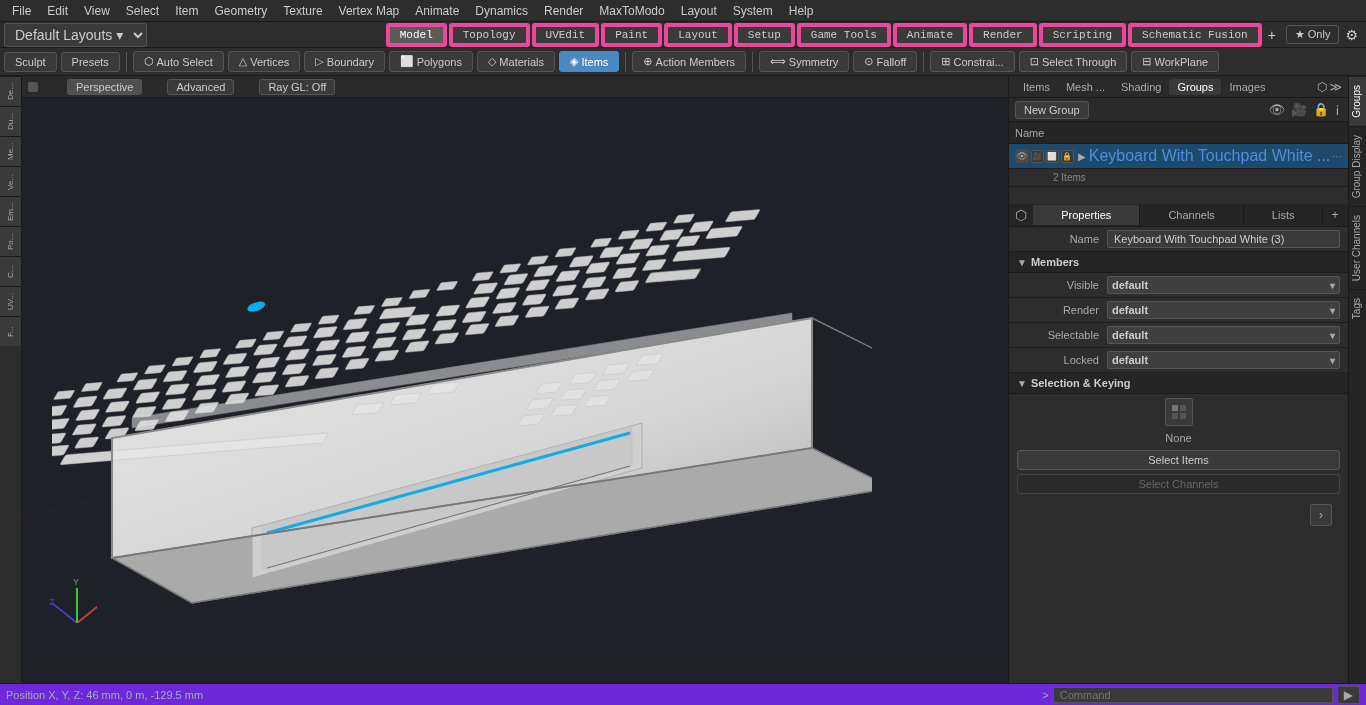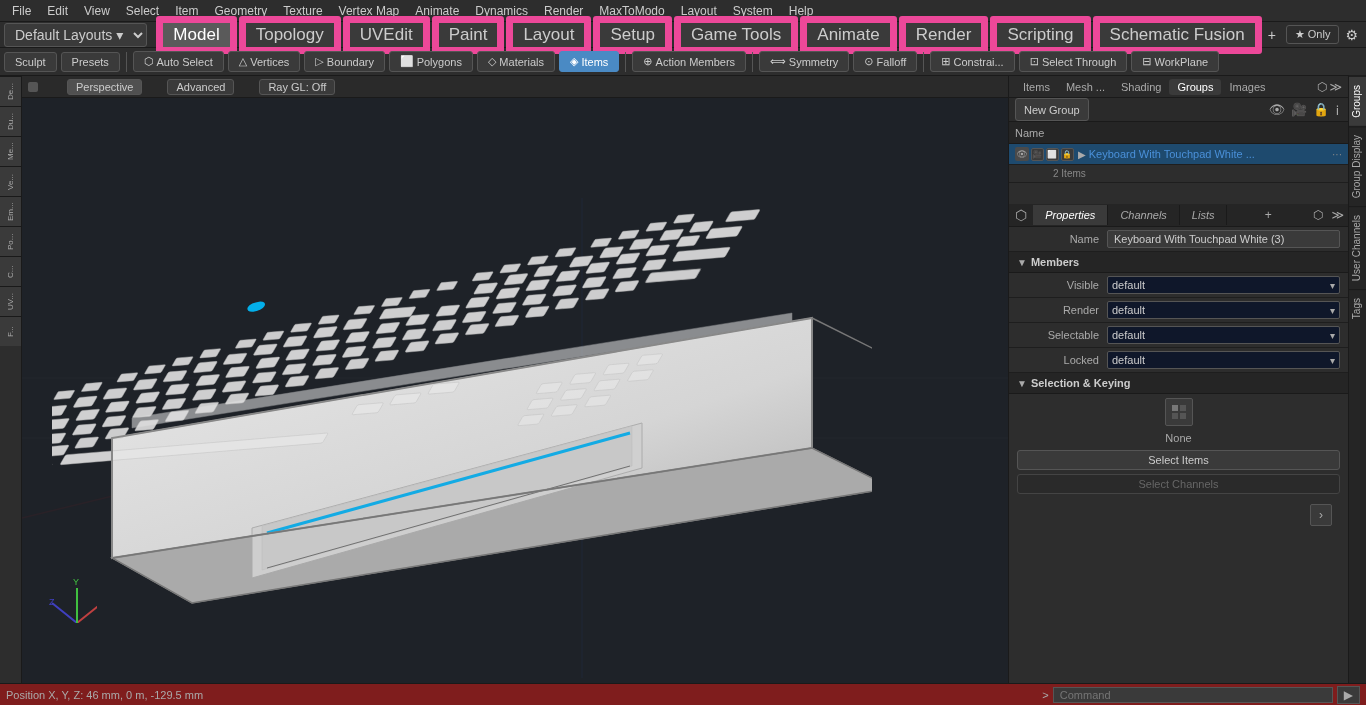--- a/index.html
+++ b/index.html
@@ -6,21 +6,21 @@
     body { background: #3a3a3a; color: #ccc; font-family: Arial, sans-serif; font-size: 12px; width: 1366px; height: 705px; overflow: hidden; }
 
     
     #menu-bar { display: flex; align-items: center; background: #2d2d2d; height: 22px; padding: 0 4px; border-bottom: 1px solid #1a1a1a; }
     .menu-item { padding: 2px 8px; color: #ccc; cursor: pointer; font-size: 12px; }
 
     
     #toolbar1 { display: flex; align-items: center; background: #2d2d2d; height: 26px; padding: 0 4px; border-bottom: 1px solid #1a1a1a; gap: 2px; }
     .layout-select { background: #3a3a3a; color: #ccc; border: 1px solid #555; padding: 2px 6px; font-size: 14px; border-radius: 3px; }
     .tab-group { display: flex; gap: 2px; margin-left: auto; }
-    .tab-btn { background: #3a3a3a; color: #ccc; border: 7px solid #ec4899; padding: 2px 10px; font-size: 17px; border-radius: 3px; cursor: pointer; }
+    .tab-btn { background: #3a3a3a; color: #ccc; border: 4px solid #ec4899; padding: 2px 10px; font-size: 11px; border-radius: 3px; cursor: pointer; font-family: Liberation Mono, monospace; }
     .tab-btn.active { background: #5a5a5a; color: #fff; }
     .icon-btn { background: transparent; border: none; color: #ccc; cursor: pointer; padding: 2px 4px; font-size: 14px; }
     .star-only { background: #2d2d2d; color: #ccc; border: 1px solid #555; padding: 2px 8px; font-size: 11px; border-radius: 3px; margin-left: 4px; }
 
     
     #toolbar2 { display: flex; align-items: center; background: #2d2d2d; height: 28px; padding: 0 4px; border-bottom: 1px solid #1a1a1a; gap: 4px; }
     .tool-btn { background: #3a3a3a; color: #ccc; border: 1px solid #555; padding: 3px 10px; font-size: 11px; border-radius: 3px; cursor: pointer; display: flex; align-items: center; gap: 3px; }
     .tool-btn.active { background: #4a8ac4; color: #fff; border-color: #4a8ac4; }
     .separator { width: 1px; background: #555; height: 20px; margin: 0 2px; }
 
@@ -40,51 +40,51 @@
     
     #viewport-canvas { width: 100%; height: calc(100% - 22px); position: relative; background: #1e2228; }
 
     
     #viewport-status { position: absolute; bottom: 0; right: 0; text-align: right; padding: 4px 10px; font-size: 11px; color: #aaa; line-height: 1.5; }
 
     
     #right-panel { width: 340px; background: #2d2d2d; border-left: 1px solid #1a1a1a; display: flex; flex-direction: column; }
 
     
-    #groups-toolbar { display: flex; background: #2a2a2a; height: 24px; padding: 0 6px; border-bottom: 1px solid #1a1a1a; }
+    #groups-toolbar { display: flex; align-items: center; background: #2a2a2a; height: 24px; padding: 0 6px; border-bottom: 1px solid #1a1a1a; }
     .new-group-btn { background: #3a3a3a; color: #ccc; border: 1px solid #555; padding: 2px 8px; font-size: 11px; border-radius: 3px; cursor: pointer; }
     .panel-icon-btn { background: transparent; border: none; color: #aaa; cursor: pointer; font-size: 13px; padding: 2px 3px; }
 
     
     #groups-header { display: flex; align-items: center; background: #252525; height: 22px; padding: 0 6px; border-bottom: 1px solid #1a1a1a; }
     .col-header { color: #aaa; font-size: 11px; }
 
     
     .group-item { display: flex; align-items: center; padding: 3px 6px; border-bottom: 1px solid #1e1e1e; cursor: pointer; }
     .group-item.selected { background: #1e4a6e; }
     .item-eye { width: 14px; height: 14px; background: #4a4a4a; border-radius: 2px; display: flex; align-items: center; justify-content: center; font-size: 9px; color: #aaa; margin-right: 2px; cursor: pointer; }
     .item-icons { display: flex; gap: 2px; margin-right: 4px; }
     .item-icon-sm { width: 13px; height: 13px; background: #3a3a3a; border: 1px solid #555; border-radius: 2px; display: flex; align-items: center; justify-content: center; font-size: 8px; }
     .expand-arrow { color: #aaa; margin-right: 3px; font-size: 10px; }
-    .item-name { color: #4a90d9; font-size: 11px; flex: 1; }
+    .item-name { color: #4a90d9; font-size: 16px; flex: 1; }
     .item-sub { color: #888; font-size: 10px; margin-left: 20px; }
     .item-dots { color: #888; font-size: 10px; margin-left: auto; }
 
     
     #properties-section { flex: 1; overflow-y: auto; }
     #props-tabs { display: flex; background: #252525; border-bottom: 1px solid #1a1a1a; align-items: center; }
-    .props-tab { padding: 4px 12px; font-size: 11px; color: #aaa; cursor: pointer; border-right: 1px solid #1a1a1a; font-style: italic; }
+    .props-tab { padding: 4px 28px; font-size: 11px; color: #aaa; cursor: pointer; border-right: 1px solid #1a1a1a; }
     .props-tab.active { background: #3a3a3a; color: #fff; }
     .props-tab-add { margin-left: auto; padding: 4px 8px; color: #aaa; cursor: pointer; }
     .props-expand { padding: 2px 6px; color: #aaa; cursor: pointer; font-size: 14px; }
 
     .props-row { display: flex; align-items: center; padding: 3px 8px; border-bottom: 1px solid #1e1e1e; }
     .props-label { width: 90px; color: #aaa; font-size: 11px; text-align: right; padding-right: 8px; }
     .props-input { flex: 1; background: #3a3a3a; border: 1px solid #555; color: #ccc; padding: 2px 6px; font-size: 11px; border-radius: 2px; }
-    .props-select { flex: 1; background: #0f172a; border: 1px solid #555; color: #ccc; padding: 2px 4px; font-size: 11px; border-radius: 2px; display: flex; align-items: center; justify-content: space-between; cursor: pointer; }
+    .props-select { flex: 1; background: #404040; border: 1px solid #555; color: #ccc; padding: 2px 4px; font-size: 11px; border-radius: 2px; display: flex; align-items: center; justify-content: space-between; cursor: pointer; font-weight: bold; }
     .props-select-arrow { color: #aaa; font-size: 10px; }
 
     .section-header { display: flex; align-items: center; padding: 4px 8px; background: #252525; border-bottom: 1px solid #1a1a1a; cursor: pointer; }
     .section-arrow { color: #aaa; margin-right: 4px; font-size: 10px; }
     .section-title { color: #ccc; font-size: 11px; font-weight: bold; }
 
     
     .sel-keying-row { display: flex; align-items: center; padding: 4px 8px; gap: 6px; flex-direction: column; }
     .keying-icon { width: 28px; height: 28px; background: #3a3a3a; border: 1px solid #555; display: flex; align-items: center; justify-content: center; border-radius: 2px; cursor: pointer; }
     .keying-text { color: #aaa; font-size: 11px; }
@@ -94,21 +94,21 @@
 
     
     .arrow-right-btn { background: #3a3a3a; border: 1px solid #555; color: #aaa; padding: 3px 8px; cursor: pointer; font-size: 12px; margin: 4px 8px; align-self: flex-end; border-radius: 2px; }
 
     
     #right-vtabs { width: 18px; background: #252525; border-left: 1px solid #1a1a1a; display: flex; flex-direction: column; }
     .vtab { writing-mode: vertical-rl; text-orientation: mixed; transform: rotate(180deg); padding: 8px 2px; font-size: 10px; color: #aaa; cursor: pointer; border-bottom: 1px solid #1a1a1a; white-space: nowrap; }
     .vtab.active { background: #3a3a3a; color: #fff; }
 
     
-    #bottom-bar { display: flex; align-items: center; background: #7f1d1d; height: 22px; padding: 0 6px; border-top: 1px solid #1a1a1a; }
+    #bottom-bar { display: flex; align-items: center; background: #6d28d9; height: 22px; padding: 0 6px; border-top: 1px solid #1a1a1a; }
     #status-left { color: #aaa; font-size: 11px; flex: 1; }
     #command-area { display: flex; align-items: center; gap: 4px; }
     .command-prefix { color: #aaa; font-size: 11px; }
     .command-input { background: #3a3a3a; border: 1px solid #555; color: #ccc; padding: 1px 6px; font-size: 11px; width: 280px; }
 
     
     #kb-svg { position: absolute; top: 60px; left: 30px; }
 
     
     .vp-controls { position: absolute; top: 28px; right: 4px; display: flex; gap: 4px; color: #aaa; font-size: 14px; }

